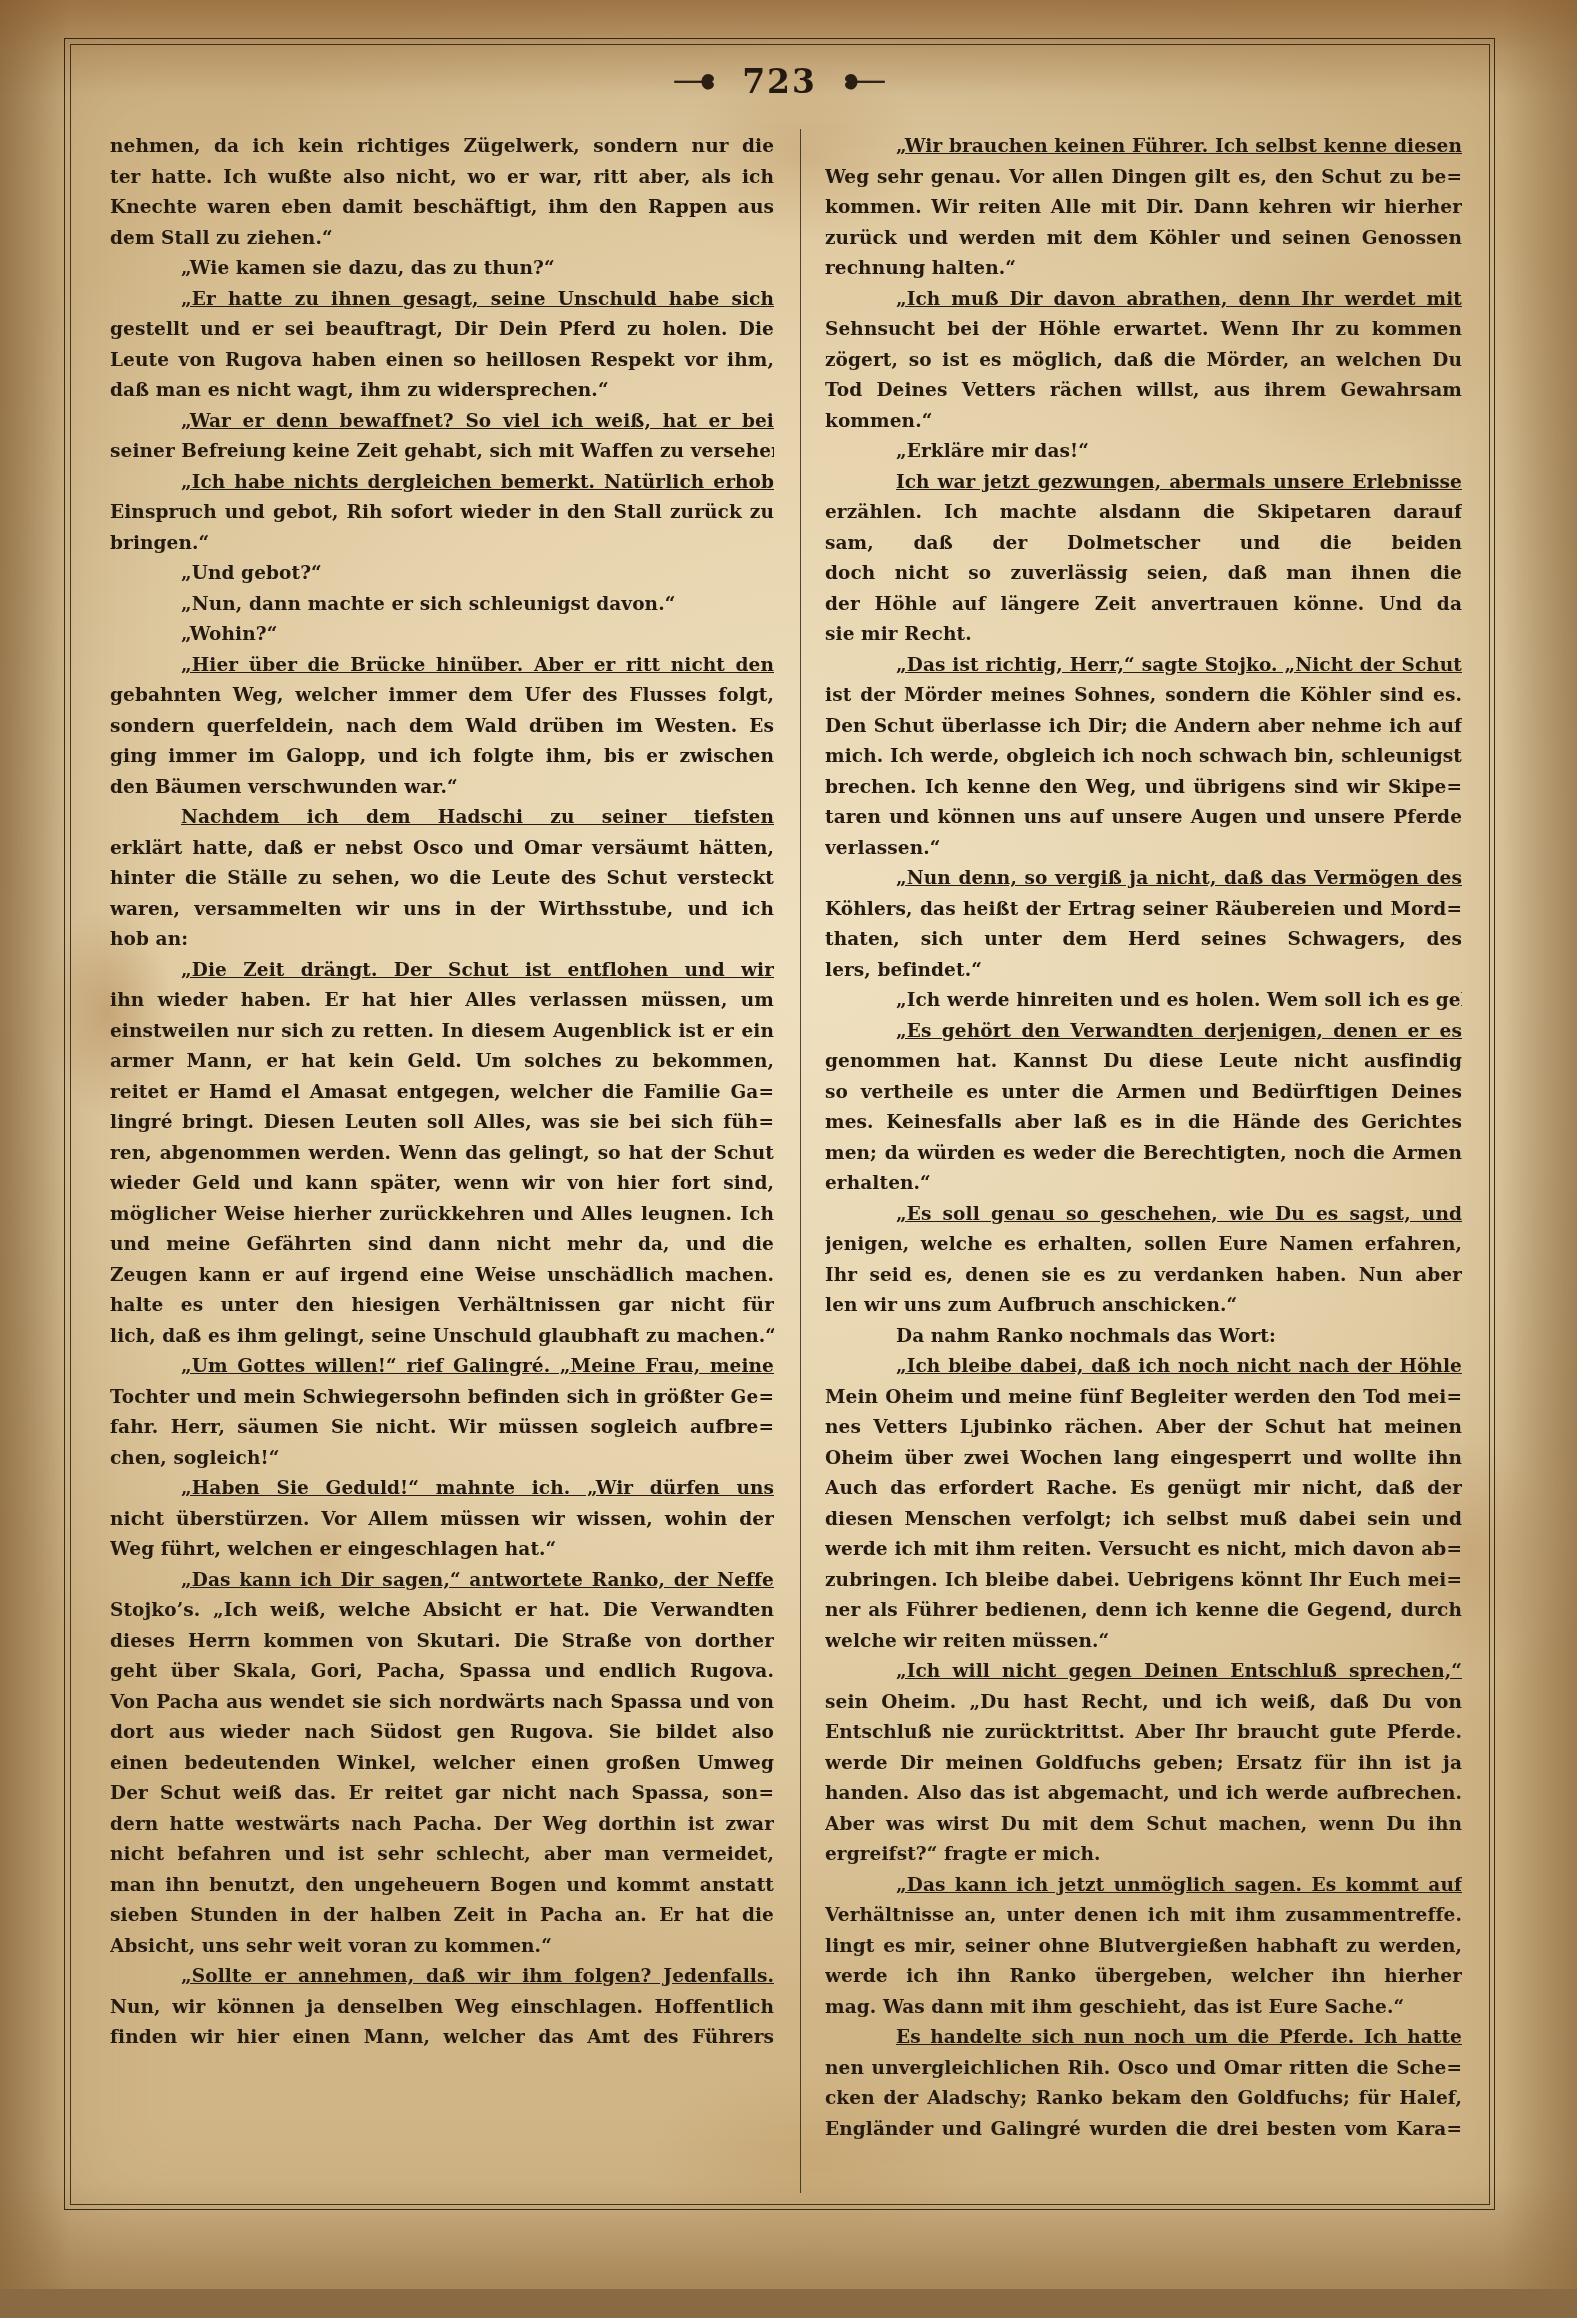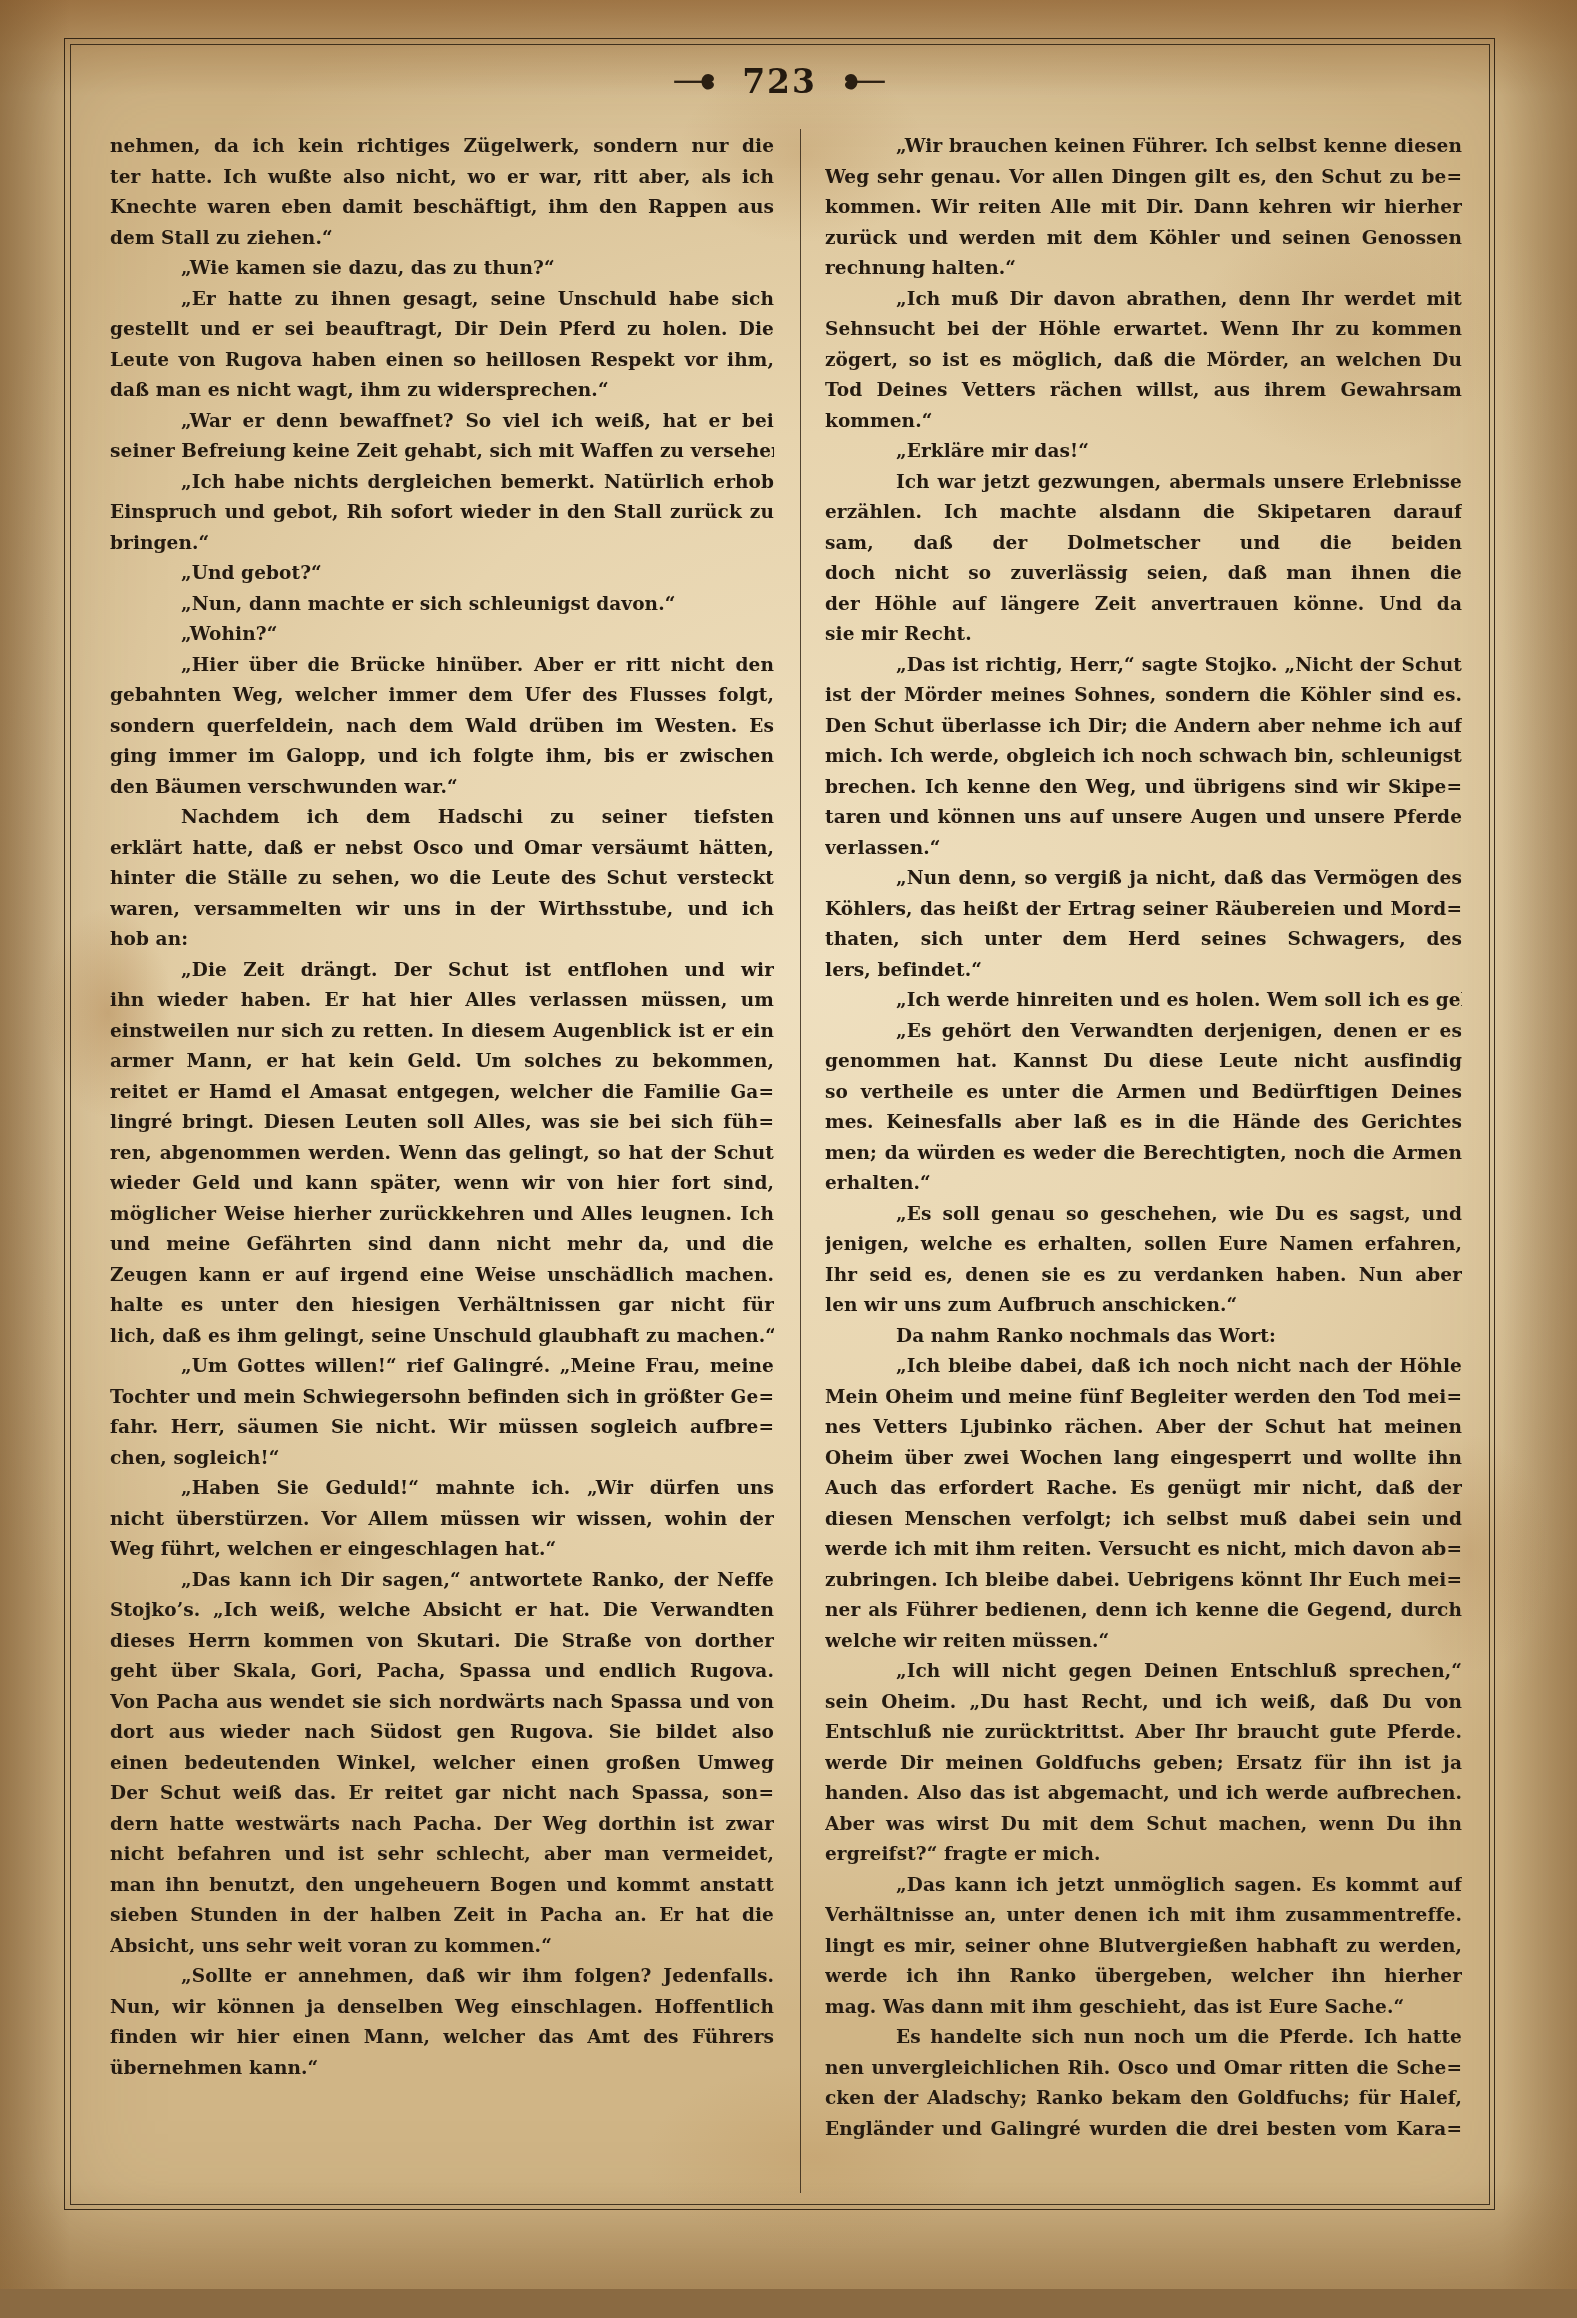--- a/index.html
+++ b/index.html
@@ -36,21 +36,21 @@
   .fleuron{display:block;}
   .fleuron path,.fleuron rect{fill:#2a1f12;}
 
   .col{position:absolute;color:#241a10;}
   #col-left{left:110px;top:131px;width:664px;}
   #col-right{left:825px;top:131px;width:637px;}
   .line{height:30.5px;line-height:30.5px;font-size:18.5px;font-weight:bold;
     letter-spacing:0.1px;white-space:nowrap;overflow:hidden;text-align:left;color:#241a10;}
   .line.j{white-space:normal;text-align:justify;text-align-last:justify;}
   .line.ind{padding-left:71px;}
-  .line.j.ind{padding-left:0;text-indent:71px;}
+  .line.j.ind{padding-left:0;text-indent:71px;text-decoration:underline;}
 
   #divider{position:absolute;left:800px;top:129px;width:1.3px;height:2064px;
     background:rgba(42,30,16,.8);}
 </style>
 </head>
 <body>
 
 <div id="page">
   <div class="shade" id="shade-top"></div>
   <div class="shade" id="shade-left"></div>
@@ -142,21 +142,20 @@
       <div class="line j">einen bedeutenden Winkel, welcher einen großen Umweg bedingt.</div>
       <div class="line j">Der Schut weiß das. Er reitet gar nicht nach Spassa, son=</div>
       <div class="line j">dern hatte westwärts nach Pacha. Der Weg dorthin ist zwar</div>
       <div class="line j">nicht befahren und ist sehr schlecht, aber man vermeidet, wenn</div>
       <div class="line j">man ihn benutzt, den ungeheuern Bogen und kommt anstatt in</div>
       <div class="line j">sieben Stunden in der halben Zeit in Pacha an. Er hat die</div>
       <div class="line">Absicht, uns sehr weit voran zu kommen.“</div>
       <div class="line j ind">„Sollte er annehmen, daß wir ihm folgen? Jedenfalls.</div>
       <div class="line j">Nun, wir können ja denselben Weg einschlagen. Hoffentlich</div>
       <div class="line j">finden wir hier einen Mann, welcher das Amt des Führers</div>
-      <div class="line">übernehmen kann.“</div>
     </div>
   <div class="col" id="col-right">
       <div class="line j ind">„Wir brauchen keinen Führer. Ich selbst kenne diesen</div>
       <div class="line j">Weg sehr genau. Vor allen Dingen gilt es, den Schut zu be=</div>
       <div class="line j">kommen. Wir reiten Alle mit Dir. Dann kehren wir hierher</div>
       <div class="line j">zurück und werden mit dem Köhler und seinen Genossen Ab=</div>
       <div class="line">rechnung halten.“</div>
       <div class="line j ind">„Ich muß Dir davon abrathen, denn Ihr werdet mit</div>
       <div class="line j">Sehnsucht bei der Höhle erwartet. Wenn Ihr zu kommen</div>
       <div class="line j">zögert, so ist es möglich, daß die Mörder, an welchen Du den</div>

